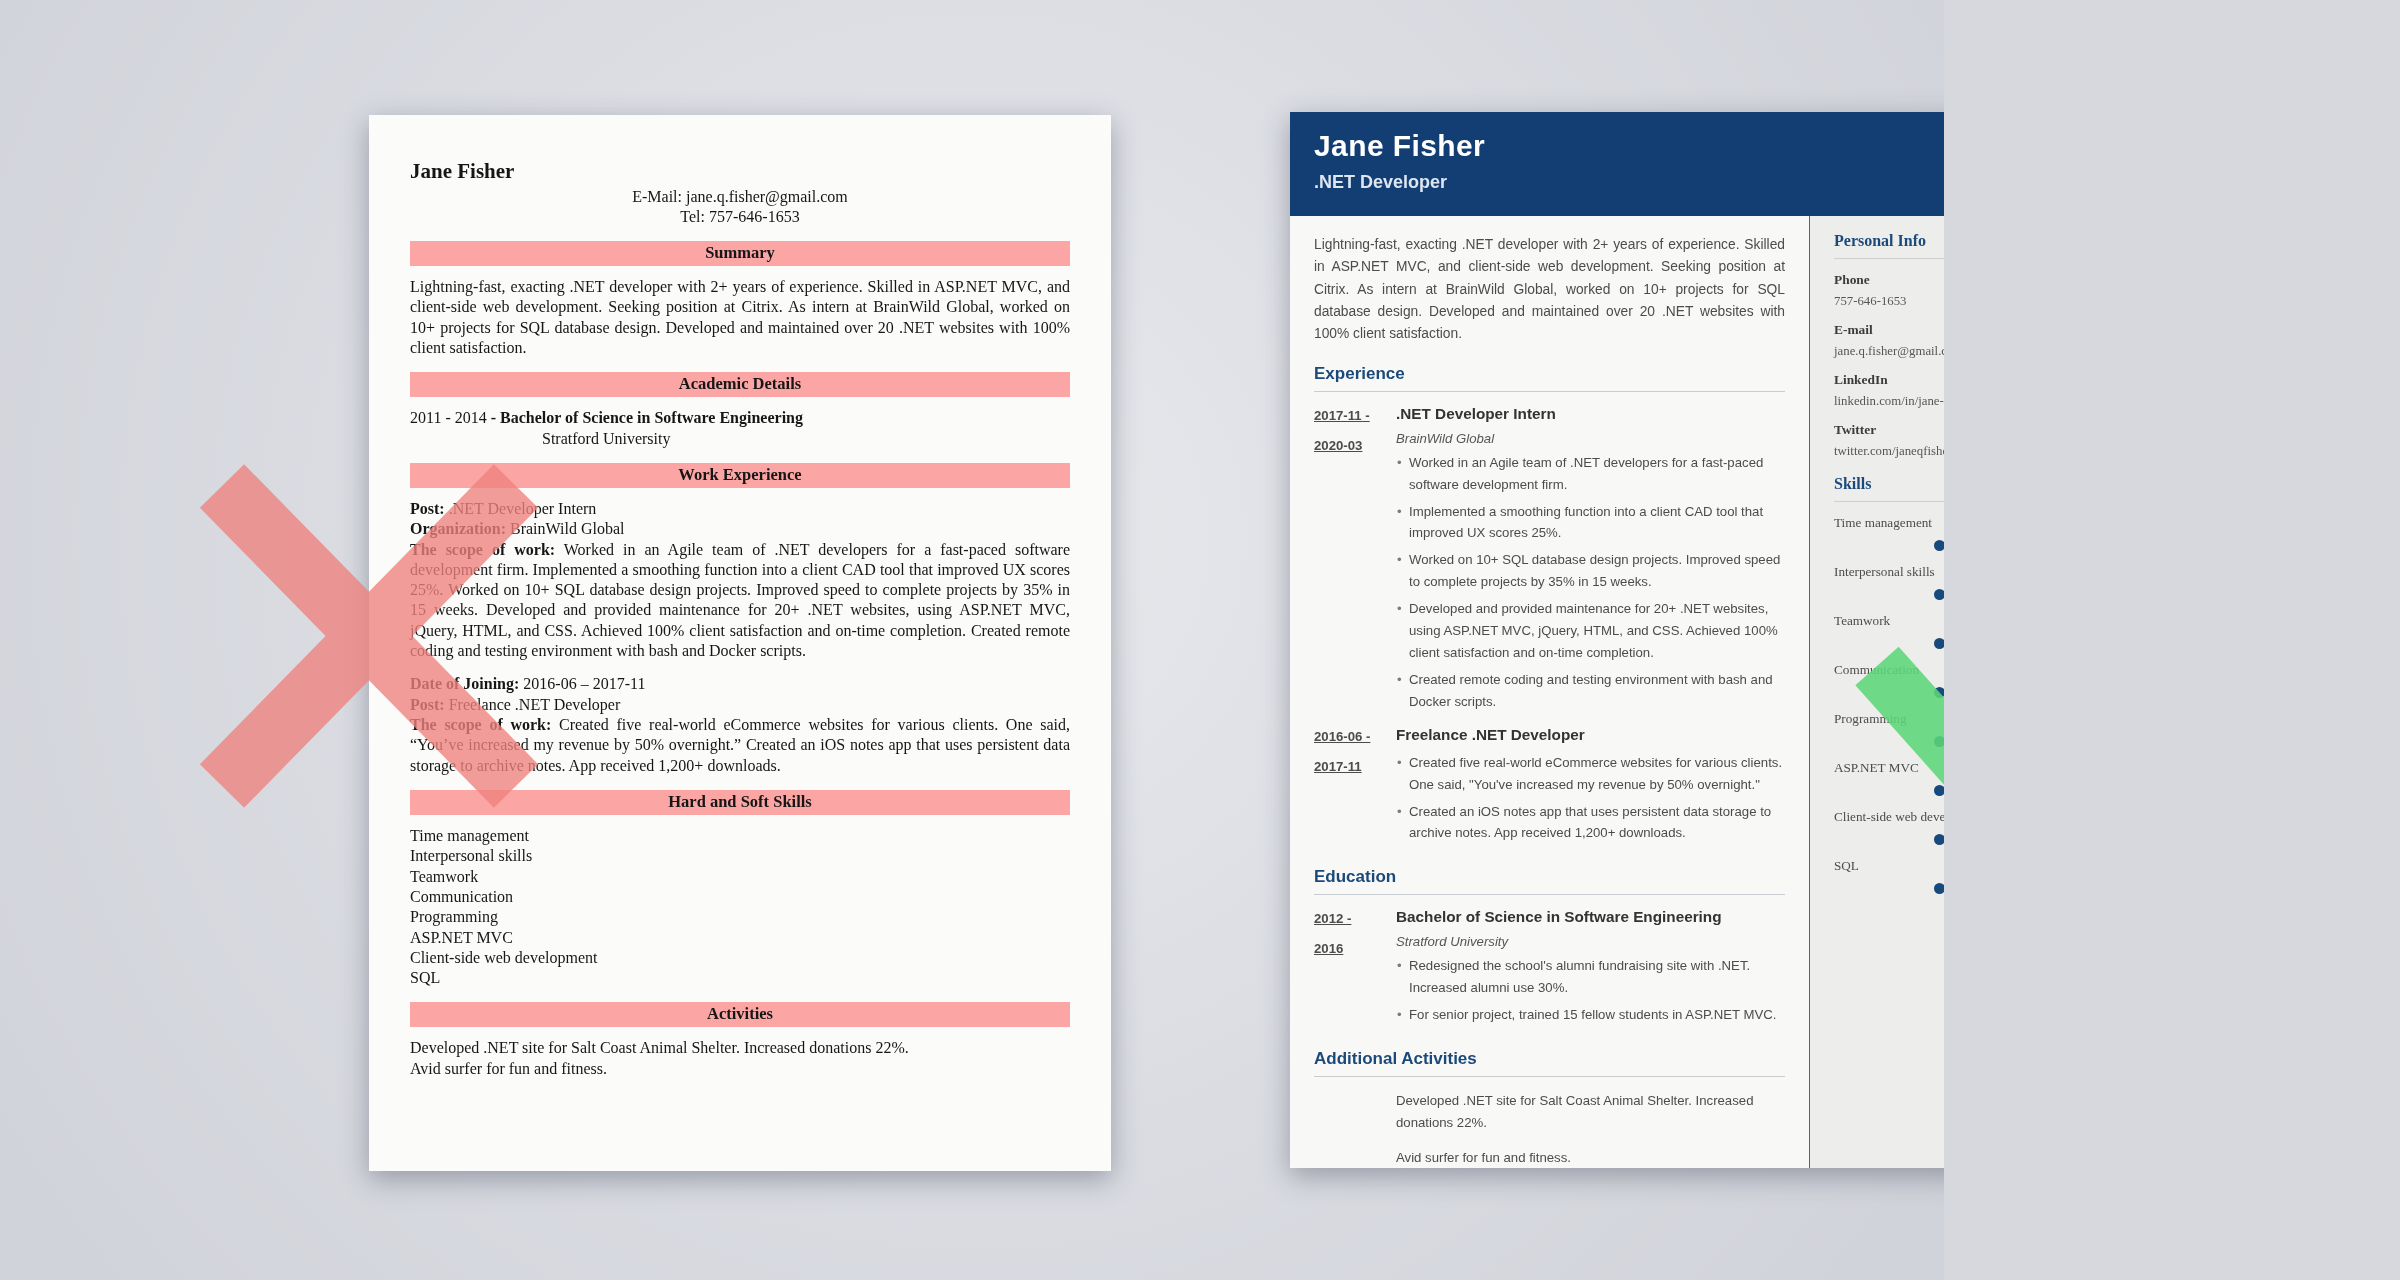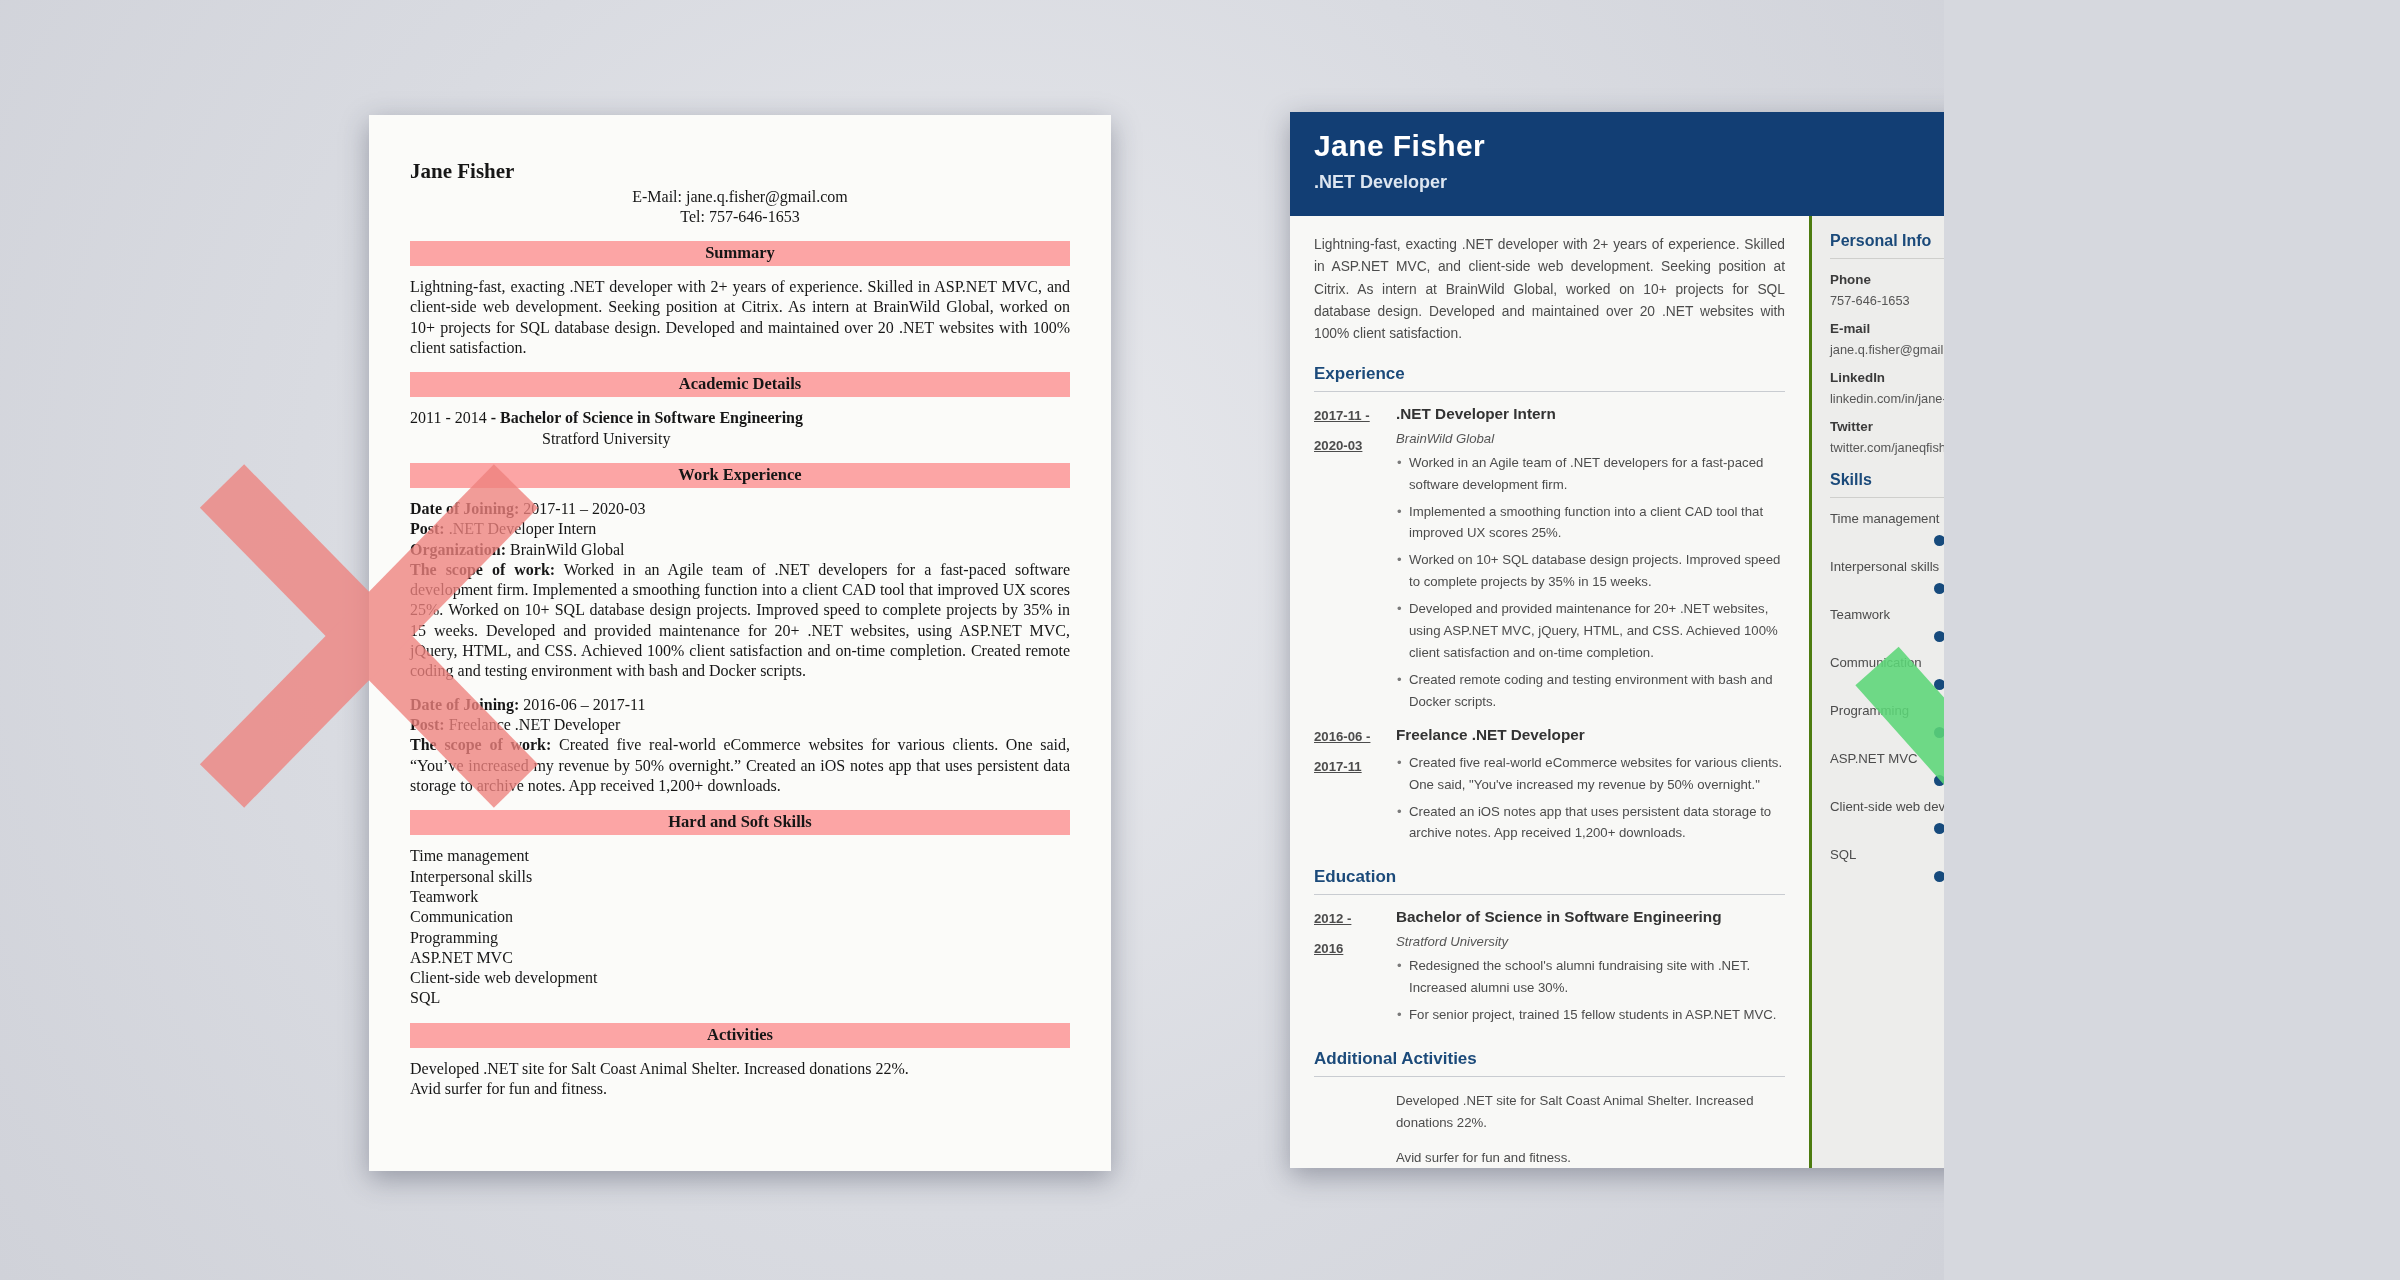--- a/index.html
+++ b/index.html
@@ -24,22 +24,22 @@
   .lbl{font-weight:bold;}
 
   
   .paper-right{left:1290px;top:112px;width:741px;height:1056px;background:#f8f8f6;
                box-shadow:0 8px 26px rgba(45,50,70,.38);overflow:hidden;}
   .rr-header{height:104px;background:#123e74;box-sizing:border-box;padding:17px 24px 0;}
   .rr-name{color:#ffffff;font-size:30px;font-weight:bold;letter-spacing:.4px;}
   .rr-role{color:#dde6f1;font-size:18px;margin-top:9px;font-weight:bold;}
   .rr-body{display:flex;height:952px;}
   .rr-main{width:519px;box-sizing:border-box;padding:18px 24px 0 24px;}
-  .rr-side{flex:1;background:#ededeb;border-left:3px solid #4d7c0f;box-sizing:border-box;
-           padding:16px 20px 0 18px;}
+  .rr-side{flex:1;background:#ededeb;border-left:1px solid #4d7c0f;box-sizing:border-box;
+           padding:16px 20px 0 24px;font-family:Liberation Serif, serif;}
   .rr-summary{margin:0 0 6px;font-size:13.8px;line-height:1.62;color:#4c4c4c;text-align:justify;}
   .rr-h2{font-size:17px;font-weight:bold;color:#1b4a7a;border-bottom:1px solid #c9ccd1;
          padding-bottom:7px;margin:18px 0 13px;}
   .job{display:flex;margin-bottom:8px;}
   .job-dates{width:82px;flex-shrink:0;font-size:13.2px;font-weight:bold;color:#4c4c4c;line-height:1.6;text-decoration:underline;}
   .job-dates span{display:block;margin-bottom:9px;}
   .job-content{flex:1;min-width:0;}
   .job-title{font-size:15.3px;font-weight:bold;color:#333;margin-bottom:8px;}
   .job-company{font-size:13.2px;font-style:italic;color:#555;margin-bottom:6px;}
   .bullets{list-style:none;margin:2px 0 0;padding:0;}
@@ -80,24 +80,20 @@
     <div class="lr-acad-row">
       <span>2011 - 2014</span>
       <span class="lbl">- Bachelor of Science in Software Engineering</span>
     </div>
     <div class="lr-acad-school">Stratford University</div>
 
     <div class="lr-bar">Work Experience</div>
 
     <div class="lr-job">
       <div class="lr-line">
-        <span class="lbl">Date of Joining:</span>
-        <span>2017-11 – 2020-03</span>
-      </div>
-      <div class="lr-line">
         <span class="lbl">Post:</span>
         <span>.NET Developer Intern</span>
       </div>
       <div class="lr-line">
         <span class="lbl">Organization:</span>
         <span>BrainWild Global</span>
       </div>
       <p class="lr-par">
         <span class="lbl">The scope of work:</span>
         <span>Worked in an Agile team of .NET developers for a fast-paced software development firm. Implemented a smoothing function into a client CAD tool that improved UX scores 25%. Worked on 10+ SQL database design projects. Improved speed to complete projects by 35% in 15 weeks. Developed and provided maintenance for 20+ .NET websites, using ASP.NET MVC, jQuery, HTML, and CSS. Achieved 100% client satisfaction and on-time completion. Created remote coding and testing environment with bash and Docker scripts.</span>

